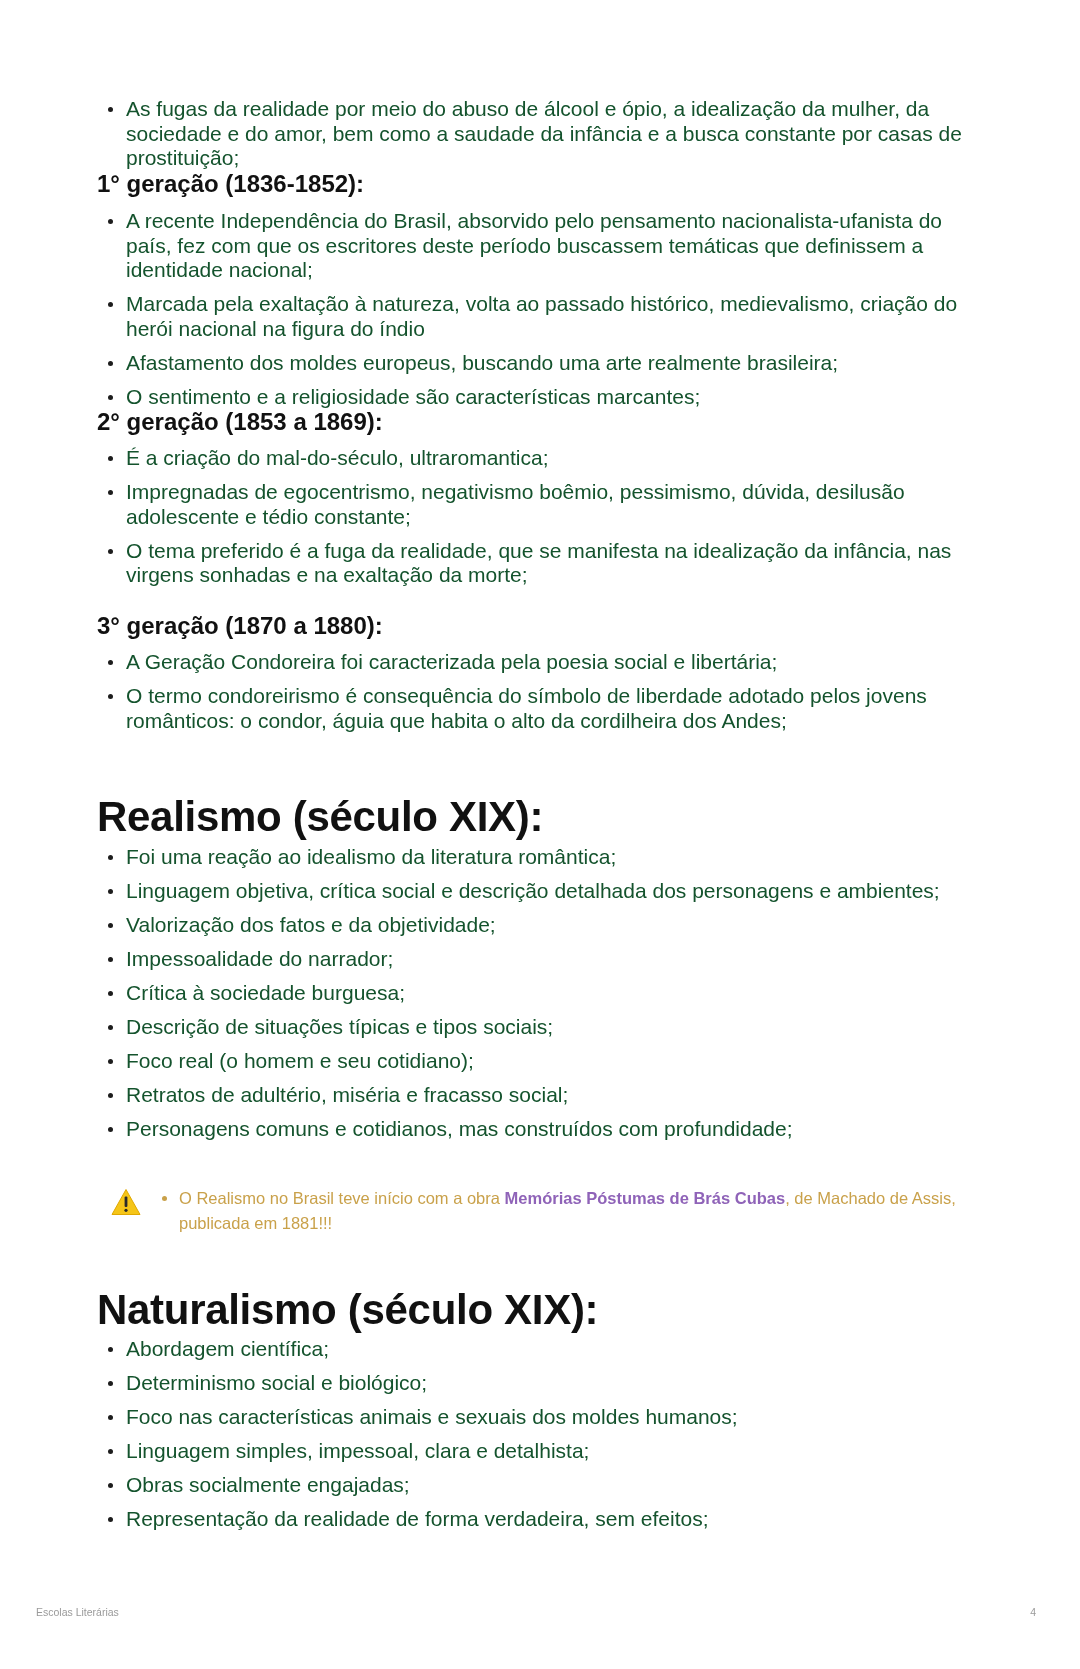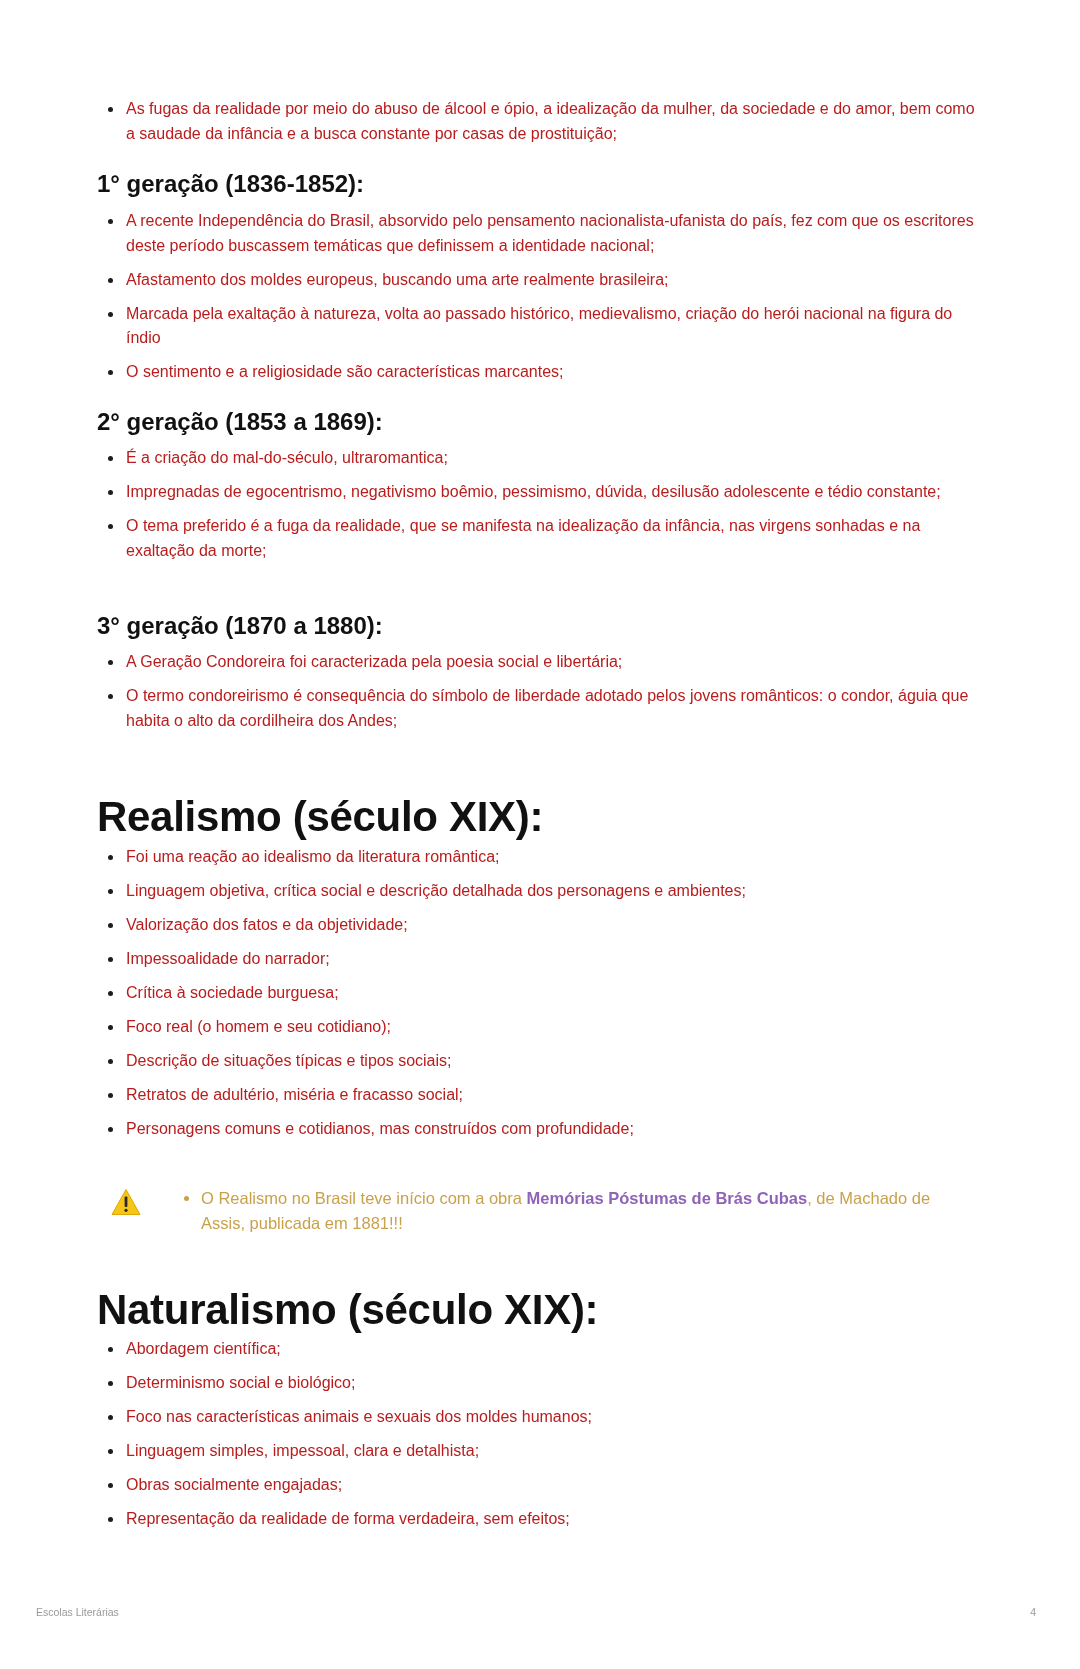--- a/index.html
+++ b/index.html
@@ -15,24 +15,24 @@
       left: 97px;
       top: 0;
       width: 880px;
     }
     ul.bullets {
       list-style: none;
     }
     ul.bullets li {
       position: relative;
       padding-left: 29px;
-      font-size: 16px;
+      font-size: 21px;
       line-height: 24.5px;
       margin-bottom: 9.5px;
-      color: #b91c1c;
+      color: #14532d;
     }
     ul.bullets li::before {
       content: "";
       position: absolute;
       left: 11px;
       top: 10px;
       width: 5px;
       height: 5px;
       border-radius: 50%;
       background: #1d1d1d;
@@ -112,22 +112,22 @@
 
 <div class="page">
 
   <ul class="bullets abs" style="top:97px;">
     <li>As fugas da realidade por meio do abuso de álcool e ópio, a idealização da mulher, da sociedade e do amor, bem como a saudade da infância e a busca constante por casas de prostituição;</li>
   </ul>
 
   <h3 class="sub abs" style="top:169px;">1° geração (1836-1852):</h3>
   <ul class="bullets abs" style="top:209px;">
     <li>A recente Independência do Brasil, absorvido pelo pensamento nacionalista-ufanista do país, fez com que os escritores deste período buscassem temáticas que definissem a identidade nacional;</li>
+    <li>Marcada pela exaltação à natureza, volta ao passado histórico, medievalismo, criação do herói nacional na figura do índio</li>
     <li>Afastamento dos moldes europeus, buscando uma arte realmente brasileira;</li>
-    <li>Marcada pela exaltação à natureza, volta ao passado histórico, medievalismo, criação do herói nacional na figura do índio</li>
     <li>O sentimento e a religiosidade são características marcantes;</li>
   </ul>
 
   <h3 class="sub abs" style="top:407px;">2° geração (1853 a 1869):</h3>
   <ul class="bullets abs" style="top:446px;">
     <li>É a criação do mal-do-século, ultraromantica;</li>
     <li>Impregnadas de egocentrismo, negativismo boêmio, pessimismo, dúvida, desilusão adolescente e tédio constante;</li>
     <li>O tema preferido é a fuga da realidade, que se manifesta na idealização da infância, nas virgens sonhadas e na exaltação da morte;</li>
   </ul>
 
@@ -137,27 +137,27 @@
     <li>O termo condoreirismo é consequência do símbolo de liberdade adotado pelos jovens românticos: o condor, águia que habita o alto da cordilheira dos Andes;</li>
   </ul>
 
   <h2 class="main abs" style="top:798px;">Realismo (século XIX):</h2>
   <ul class="bullets abs" style="top:845px;">
     <li>Foi uma reação ao idealismo da literatura romântica;</li>
     <li>Linguagem objetiva, crítica social e descrição detalhada dos personagens e ambientes;</li>
     <li>Valorização dos fatos e da objetividade;</li>
     <li>Impessoalidade do narrador;</li>
     <li>Crítica à sociedade burguesa;</li>
+    <li>Descrição de situações típicas e tipos sociais;</li>
     <li>Foco real (o homem e seu cotidiano);</li>
-    <li>Descrição de situações típicas e tipos sociais;</li>
     <li>Retratos de adultério, miséria e fracasso social;</li>
     <li>Personagens comuns e cotidianos, mas construídos com profundidade;</li>
   </ul>
 
-  <div class="callout" style="top:1186px;gap:22px;">
+  <div class="callout" style="top:1186px;">
     <svg class="warn" viewBox="0 0 30 28">
       <path d="M15 1.5 L29 26.5 L1 26.5 Z" fill="#f5c518" stroke="#e0a800" stroke-width="1" stroke-linejoin="round"></path>
       <rect x="13.6" y="8.5" width="2.8" height="10.5" rx="1" fill="#2a2a2a"></rect>
       <circle cx="15" cy="22.3" r="1.6" fill="#2a2a2a"></circle>
     </svg>
     <ul>
       <li><span>O Realismo no Brasil teve início com a obra </span><span class="book">Memórias Póstumas de Brás Cubas</span><span>, de Machado de Assis, publicada em 1881!!!</span></li>
     </ul>
   </div>
 

